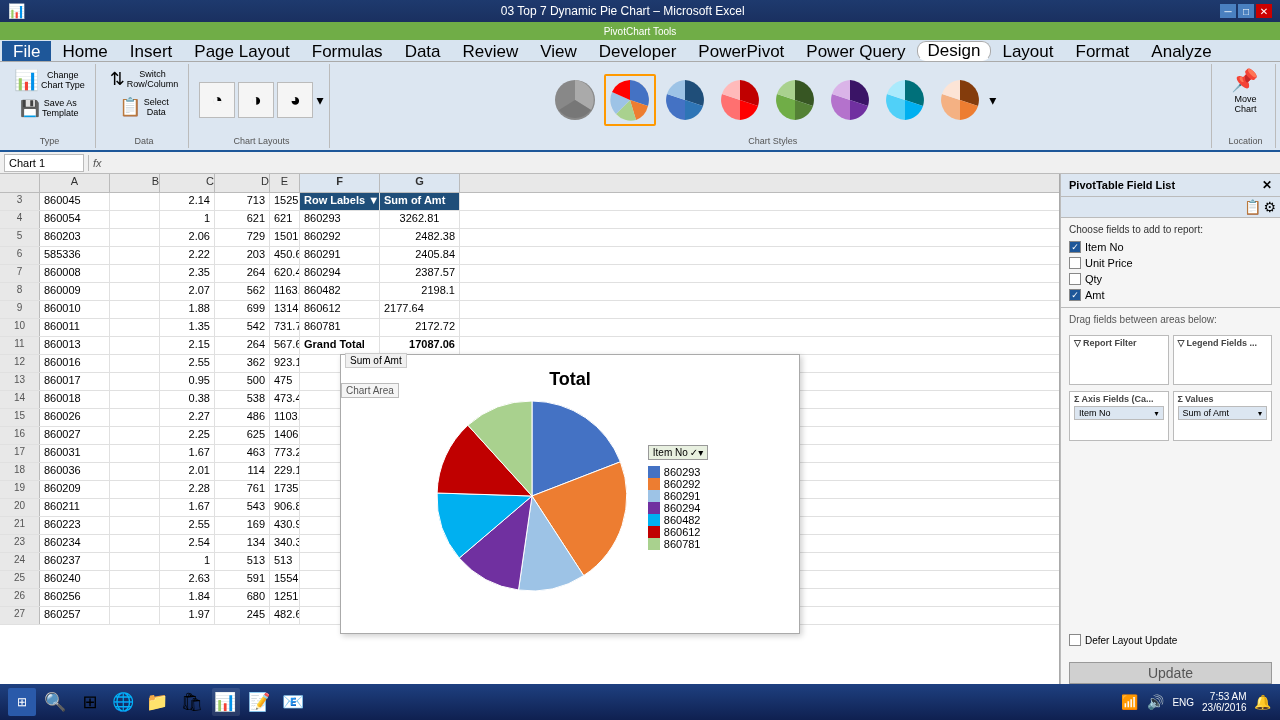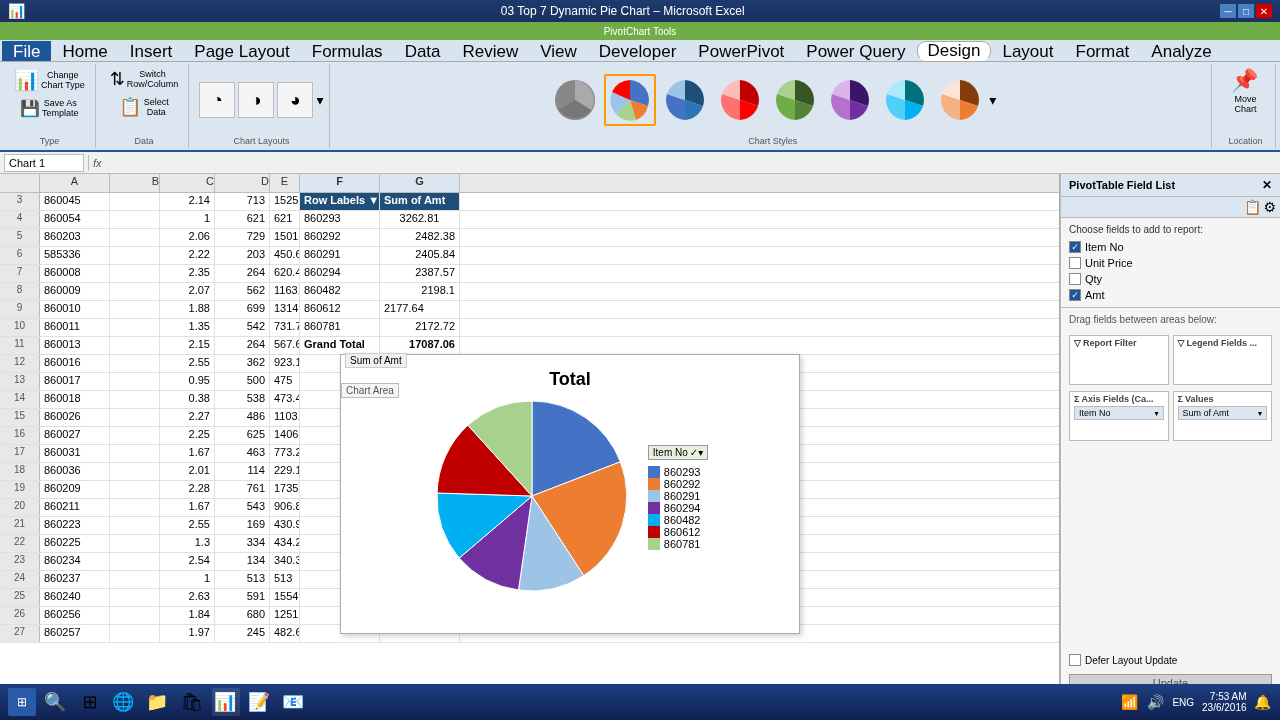--- a/index.html
+++ b/index.html
@@ -280,25 +280,25 @@
 
     #defer-checkbox-row {
       display: flex;
       align-items: center;
       gap: 4px;
       padding: 4px 8px;
       font-size: 10px;
     }
     #defer-checkbox { width: 12px; height: 12px; border: 1px solid #888; background: white; }
     #update-btn {
-      margin: 4px 8px;
+      margin: 12px 8px;
       background: #d0d0d0;
       border: 1px solid #999;
       padding: 2px 8px;
-      font-size: 11px;
+      font-size: 14px;
       cursor: pointer;
       color: #555;
     }
     .sheet-tab {
       padding: 2px 10px;
       background: #e0e0e0;
       border: 1px solid #bbb;
       border-bottom: none;
       cursor: pointer;
       font-size: 10px;
@@ -706,30 +706,20 @@
         <div class="row-num">21</div>
         <div class="cell cell-a">860223</div>
         <div class="cell cell-b"></div>
         <div class="cell cell-c">2.55</div>
         <div class="cell cell-d">169</div>
         <div class="cell cell-e">430.95</div>
         <div class="cell" style="width:80px;"></div>
         <div class="cell" style="width:80px;"></div>
       </div>
       <div class="grid-row">
-        <div class="row-num">22</div>
-        <div class="cell cell-a">860225</div>
-        <div class="cell cell-b"></div>
-        <div class="cell cell-c">1.3</div>
-        <div class="cell cell-d">334</div>
-        <div class="cell cell-e">434.2</div>
-        <div class="cell" style="width:80px;"></div>
-        <div class="cell" style="width:80px;"></div>
-      </div>
-      <div class="grid-row">
         <div class="row-num">23</div>
         <div class="cell cell-a">860234</div>
         <div class="cell cell-b"></div>
         <div class="cell cell-c">2.54</div>
         <div class="cell cell-d">134</div>
         <div class="cell cell-e">340.36</div>
         <div class="cell" style="width:80px;"></div>
         <div class="cell" style="width:80px;"></div>
       </div>
       <div class="grid-row">

